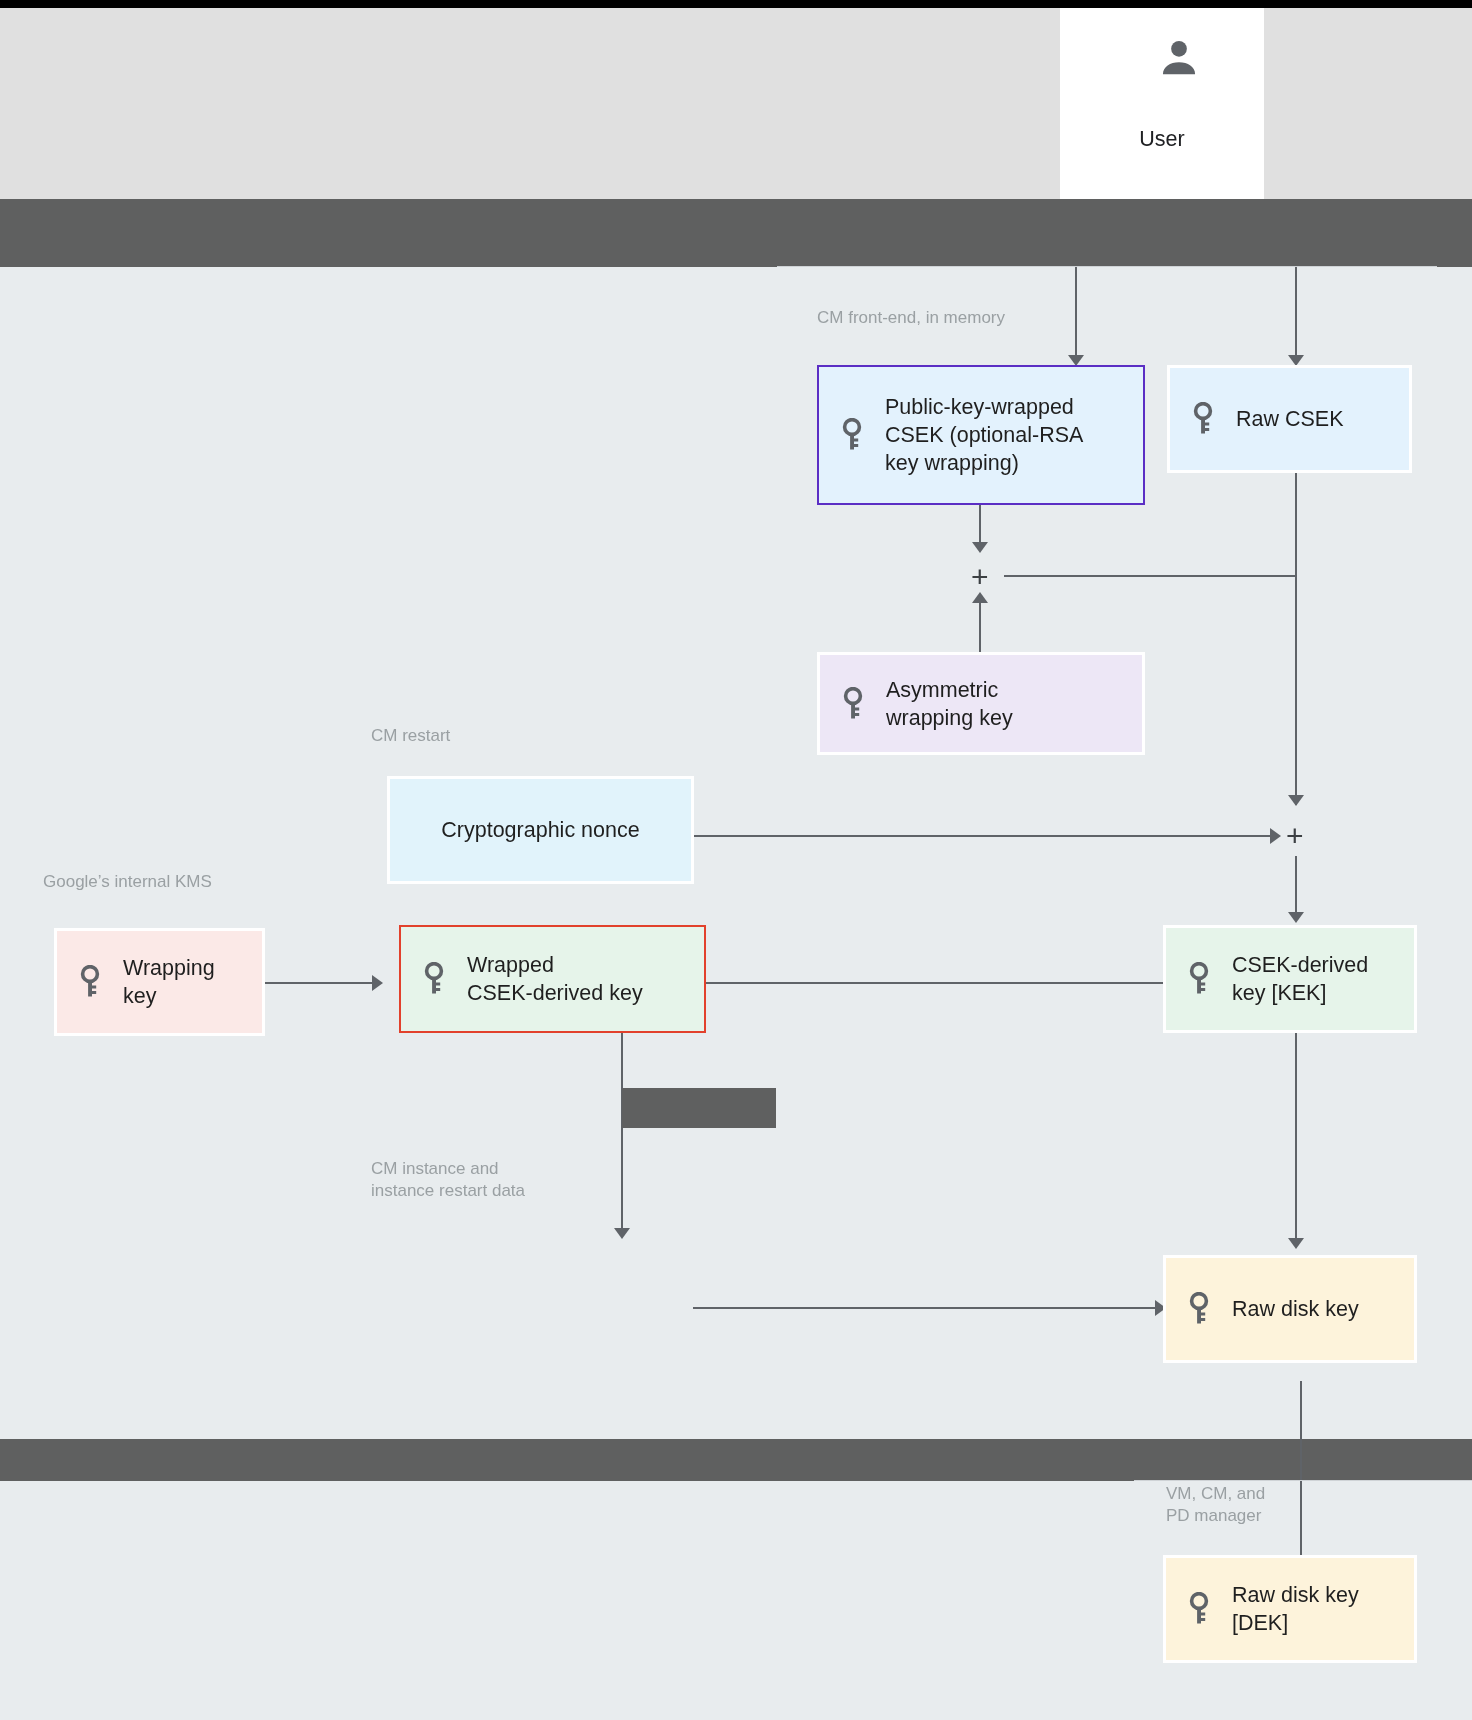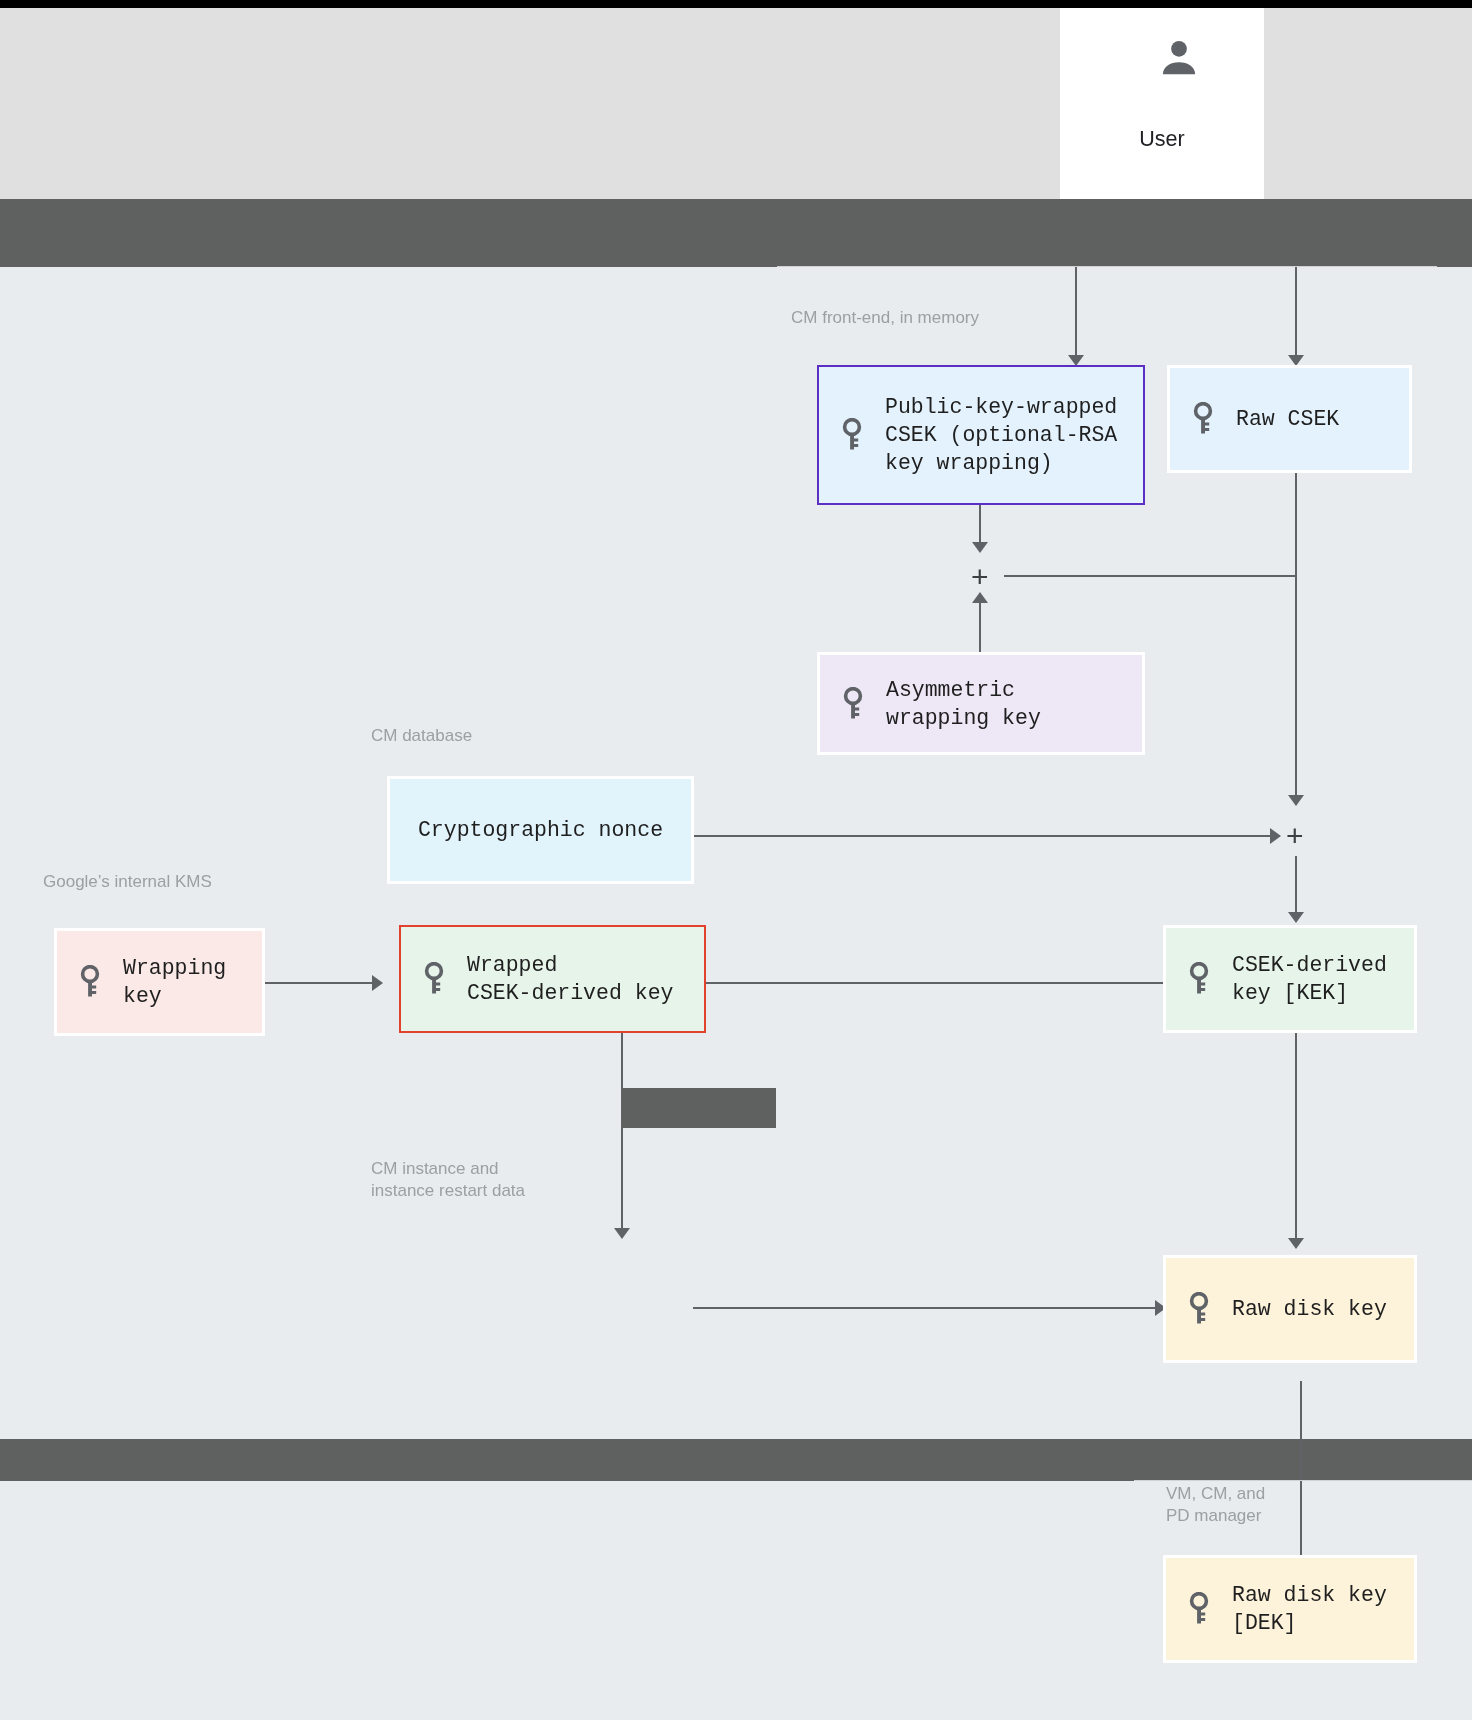--- a/index.html
+++ b/index.html
@@ -13,21 +13,21 @@
   .band-page{background:#e8ecee;}
 
   .user-card{position:absolute;background:#ffffff;}
 
   
   .caption{position:absolute;color:#9aa0a3;font-size:17px;line-height:22px;white-space:pre-line;}
 
   
   .node{position:absolute;box-sizing:border-box;display:flex;align-items:center;
         padding:0 14px 0 22px;gap:18px;}
-  .node .label{color:#1f1f1f;font-size:21.5px;line-height:28px;white-space:pre-line;font-family:Liberation Mono, monospace;}
+  .node .label{color:#1f1f1f;font-size:21.5px;line-height:28px;white-space:pre-line;}
   .node.center{justify-content:center;padding:12px 12px;}
   .node.center .label{text-align:center;}
 
   .kicon{flex:0 0 auto;width:26px;height:34px;display:block;}
 
   
   .ln{position:absolute;background:#5f6368;}
   .lnv{width:2px;}
   .lnh{height:2px;}
   .arrow{position:absolute;width:0;height:0;}
@@ -57,22 +57,22 @@
   <div class="user-card" style="left:1060px;top:8px;width:204px;height:191px;">
     <div class="usericon" style="left:0;top:0;width:238px;height:100px;display:flex;align-items:center;justify-content:center;">
       <svg width="46" height="46" viewBox="0 0 24 24" aria-hidden="true">
         <circle cx="12" cy="7.2" r="4.1" fill="#5f6368"></circle>
         <path d="M3.6 20.5c0-4.0 3.8-6.3 8.4-6.3s8.4 2.3 8.4 6.3z" fill="#5f6368"></path>
       </svg>
     </div>
     <div class="usertext" style="left:0;top:118px;">User</div>
   </div>
 
-  <div class="caption" style="left:791px;top:307px;">CM front-end, in memory</div>
-  <div class="caption" style="left:371px;top:725px;">CM database</div>
+  <div class="caption" style="left:817px;top:307px;">CM front-end, in memory</div>
+  <div class="caption" style="left:371px;top:725px;">CM restart</div>
   <div class="caption" style="left:43px;top:871px;">Google’s internal KMS</div>
   <div class="caption" style="left:371px;top:1158px;">CM instance and
 instance restart data</div>
   <div class="caption" style="left:1166px;top:1483px;">VM, CM, and
 PD manager</div>
 
   <div class="ln lnv" style="left:1075px;top:267px;height:90px;"></div>
   <div class="arrow arrow-down" style="left:1068px;top:355px;"></div>
 
   <div class="ln lnv" style="left:1295px;top:267px;height:90px;"></div>

